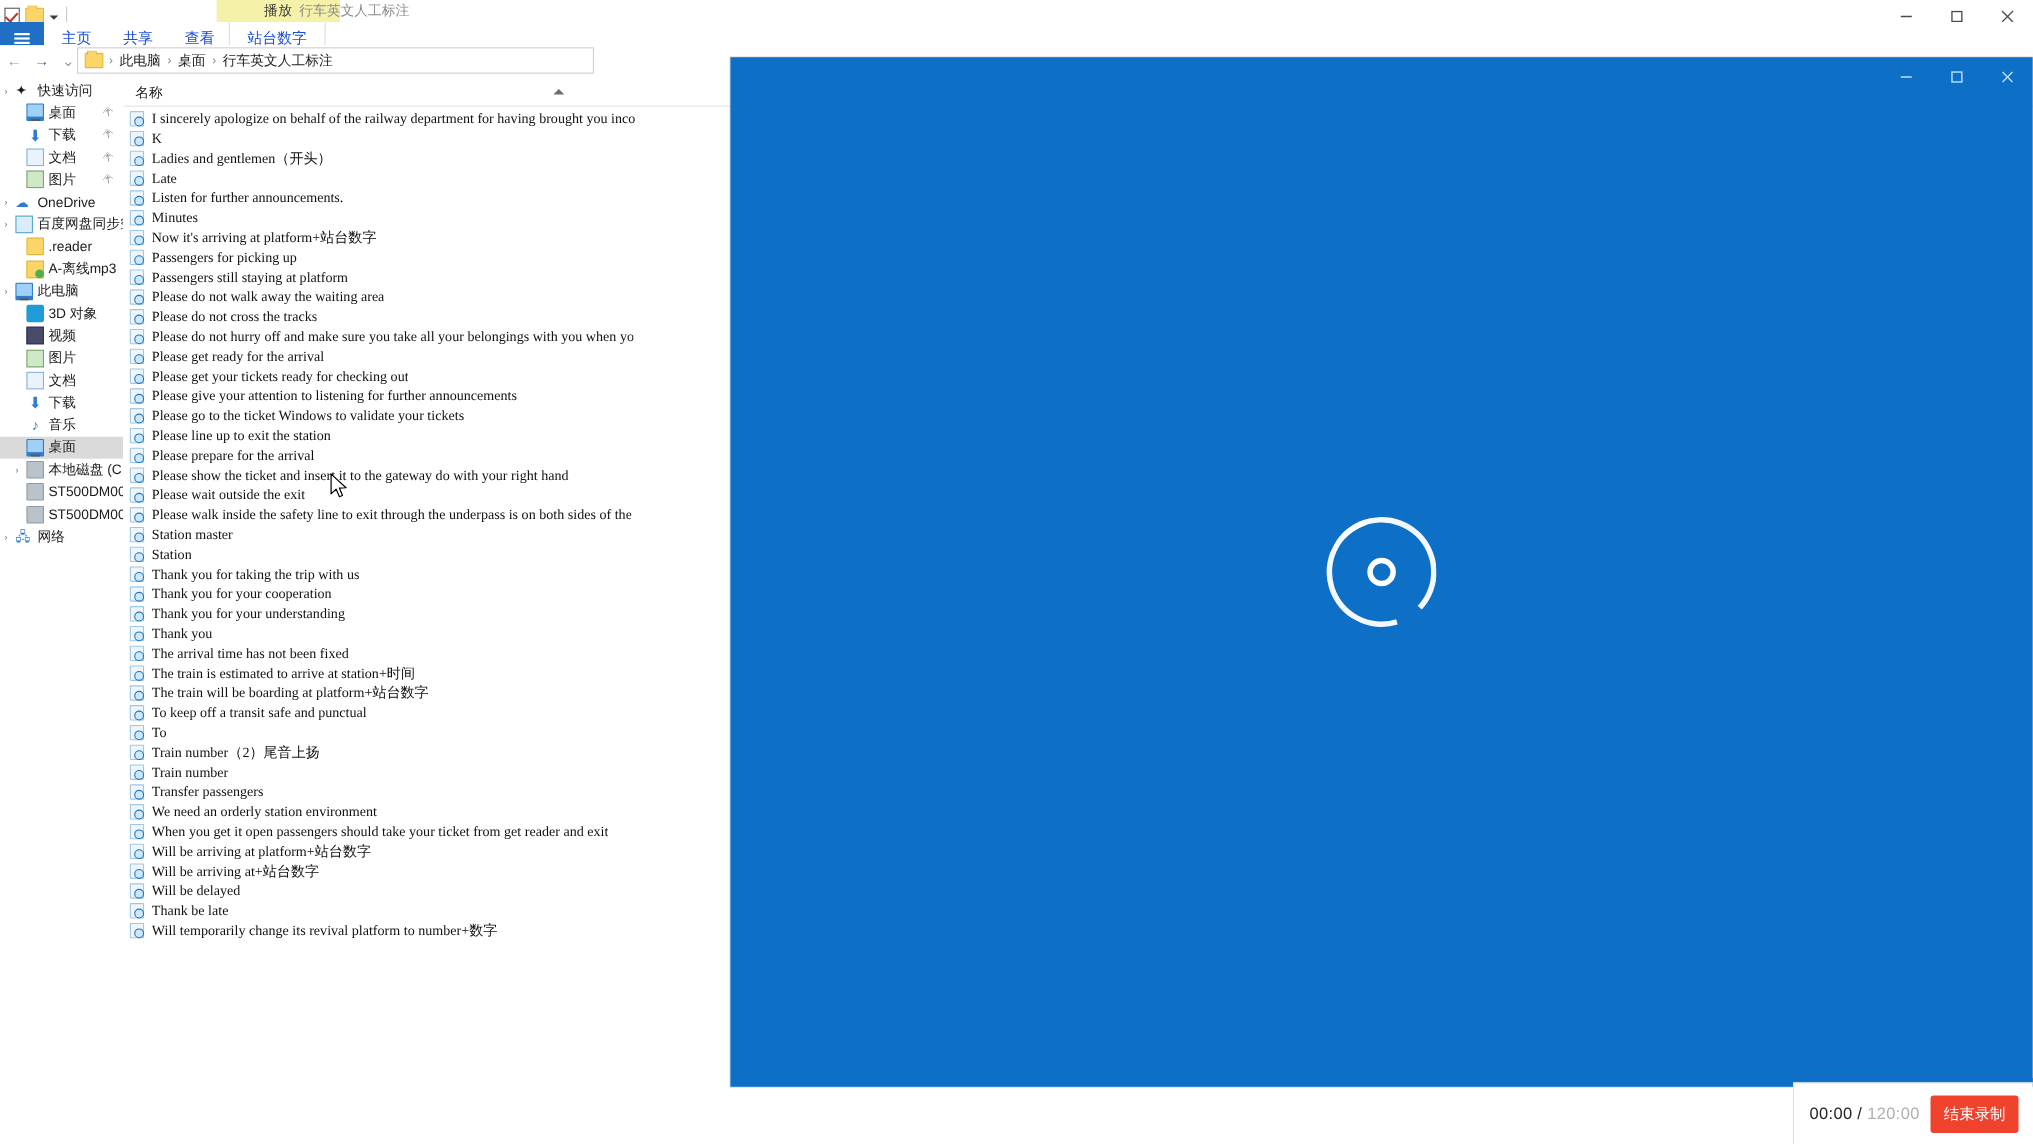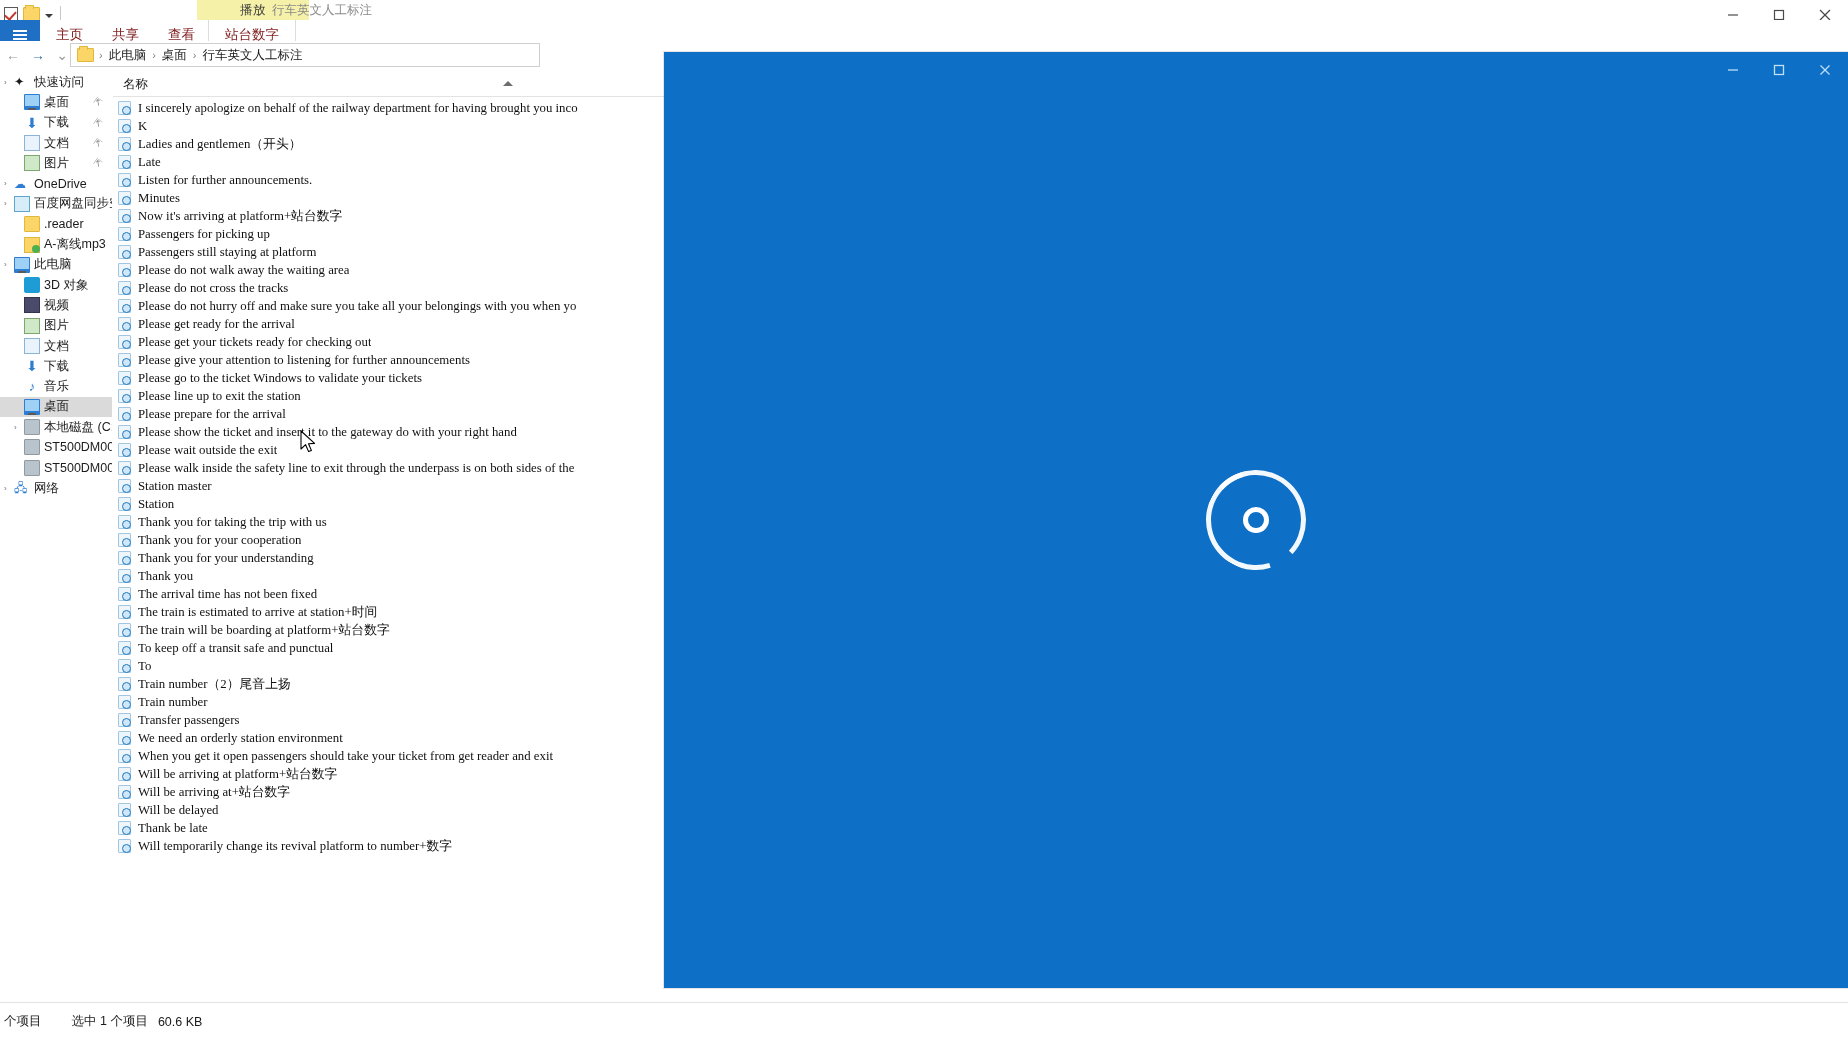--- a/index.html
+++ b/index.html
@@ -62,21 +62,21 @@
     position: absolute; left: 0; top: 0; width: 40px; height: 30px;
     background: #1f6fc4; display:flex; align-items:center; justify-content:center;
   }
   .hamburger .bars { width: 14px; height: 11px; position: relative; }
   .hamburger .bars i { position:absolute; left:0; width:14px; height:2px; background:#fff; display:block;}
   .hamburger .bars i:nth-child(1){top:0;}
   .hamburger .bars i:nth-child(2){top:4px;}
   .hamburger .bars i:nth-child(3){top:8px;}
   .rtab {
     position: absolute; top: 0; height: 30px; padding: 0 16px;
-    display: flex; align-items: center; font-size: 13.5px; color: #7f1d1d;
+    display: flex; align-items: center; font-size: 13.5px; color: #1d4ed8;
   }
   .rtab.active {
     background: #ffffff; border: 1px solid #dcdcdc; border-bottom: 1px solid #ffffff;
     border-top: none;
   }
 
   
   .addressbar {
     position: absolute; left: 0; top: 41px; width: 1848px; height: 28px;
     display: flex; align-items: center; background: #fff;
@@ -557,25 +557,20 @@
             <span class="file-ic"></span>
             <span class="row-label">Thank be late</span>
           </div>
           <div class="row">
             <span class="file-ic"></span>
             <span class="row-label">Will temporarily change its revival platform to number+数字</span>
           </div>
         </div>
     </div>
 
-    <div class="statusbar">
-      <span class="st-1">个项目</span>
-      <span class="st-2">选中 1 个项目</span>
-      <span class="st-3">60.6 KB</span>
-    </div>
   </div>
 
   <div class="media">
     <div class="media-titlebar">
       <div class="mwc">
         <svg width="14" height="14" viewBox="0 0 14 14">
             <line x1="2" y1="7" x2="12" y2="7" stroke="#bfe0f7" stroke-width="1.3"></line>
           </svg>
       </div>
       <div class="mwc">
@@ -592,20 +587,28 @@
     </div>
 
     <div class="spinner">
       <span class="spin-ring"></span>
       <span class="spin-ring2"></span>
       <span class="spin-dot"></span>
     </div>
   </div>
 
   <div class="recbar-top"></div>
+  <div class="recbar">
+    <span class="rec-time">
+      <span>00:00</span>
+      <span>/</span>
+      <span class="total">120:00</span>
+    </span>
+    <button class="rec-btn">结束录制</button>
+  </div>
 
   <div class="cursor" id="cursor" style="left: 300px; top: 430px;">
     <svg width="18" height="26" viewBox="0 0 18 26">
       <path d="M1,1 L1,19 L5.6,14.7 L8.6,21.6 L11.4,20.4 L8.5,13.7 L14.6,13.4 Z" fill="#ffffff" stroke="#000000" stroke-width="1.1" stroke-linejoin="round"></path>
     </svg>
   </div>
 
 </div>
 
 </body></html>

